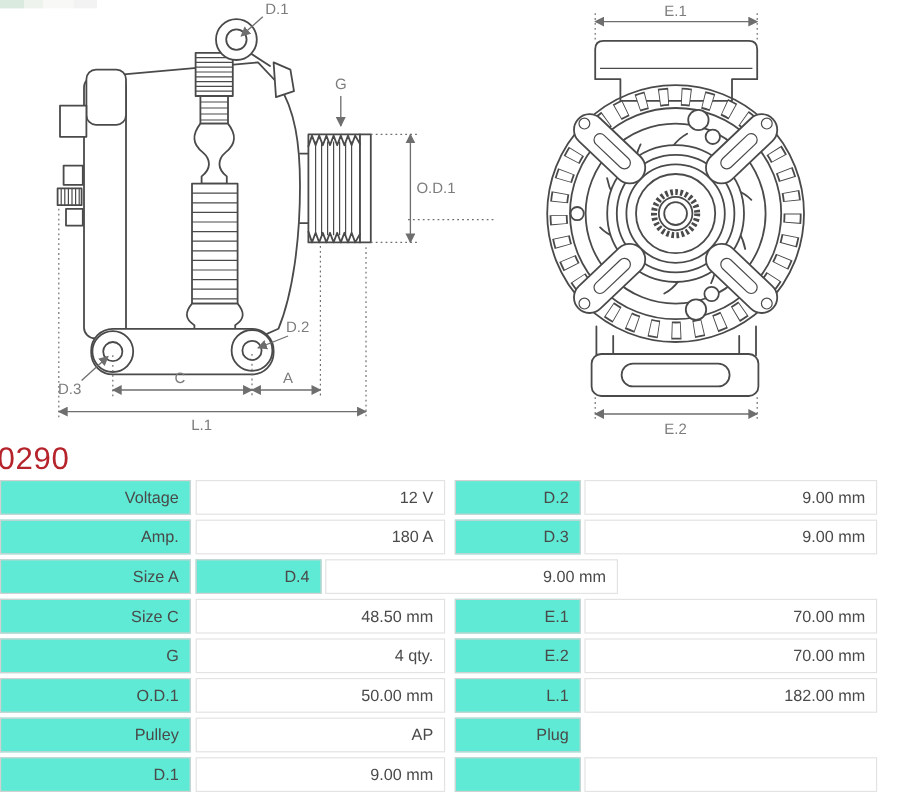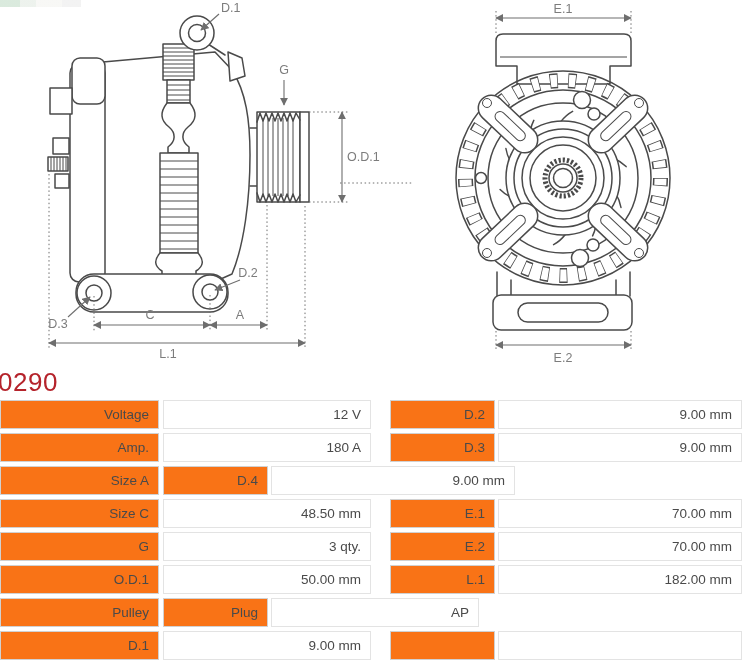--- a/index.html
+++ b/index.html
@@ -20,24 +20,24 @@
   .dimtxt{fill:#7c7c7c;font-size:12.5px;font-family:"Liberation Sans",sans-serif;}
 
   
   .part-number{position:absolute;left:-2px;top:367px;font-size:26px;letter-spacing:.5px;color:#b5232b;}
 
   
   .spec-table{position:absolute;left:0;top:400px;width:750px;display:flex;flex-direction:column;}
   .spec-row{display:flex;margin-bottom:4px;}
   .cell{box-sizing:border-box;height:29px;line-height:28px;font-size:13.5px;color:#4a4a4a;
         text-align:right;padding-right:9px;overflow:hidden;white-space:nowrap;}
-  .lab{background:#f97316;border:1px solid #d1d1d1;}
+  .lab{background:#5eead4;border:1px solid #d1d1d1;}
   .val{background:#ffffff;border:1px solid #e3e3e3;}
   .c0{width:159px;margin-right:4px;}
-  .c1{width:208px;margin-right:19px;}
+  .c1{width:208px;margin-right:8px;}
   .c2{width:105px;margin-right:3px;}
   .c3{width:244px;}
 </style>
 </head>
 <body>
 
 <div class="page">
 
   <div class="logo-sliver"></div>
 
@@ -211,34 +211,34 @@
       <div class="cell val c3">9.00 mm</div>
     </div>
     <div class="spec-row">
       <div class="cell lab c0">Size C</div>
       <div class="cell val c1">48.50 mm</div>
       <div class="cell lab c2">E.1</div>
       <div class="cell val c3">70.00 mm</div>
     </div>
     <div class="spec-row">
       <div class="cell lab c0">G</div>
-      <div class="cell val c1">3 qty.</div>
+      <div class="cell val c1">4 qty.</div>
       <div class="cell lab c2">E.2</div>
       <div class="cell val c3">70.00 mm</div>
     </div>
     <div class="spec-row">
       <div class="cell lab c0">O.D.1</div>
       <div class="cell val c1">50.00 mm</div>
       <div class="cell lab c2">L.1</div>
       <div class="cell val c3">182.00 mm</div>
     </div>
     <div class="spec-row">
       <div class="cell lab c0">Pulley</div>
+      <div class="cell val c1">AP</div>
       <div class="cell lab c2">Plug</div>
-      <div class="cell val c1">AP</div>
     </div>
     <div class="spec-row">
       <div class="cell lab c0">D.1</div>
       <div class="cell val c1">9.00 mm</div>
       <div class="cell lab c2"></div>
       <div class="cell val c3"></div>
     </div>
   </div>
 
 </div>

